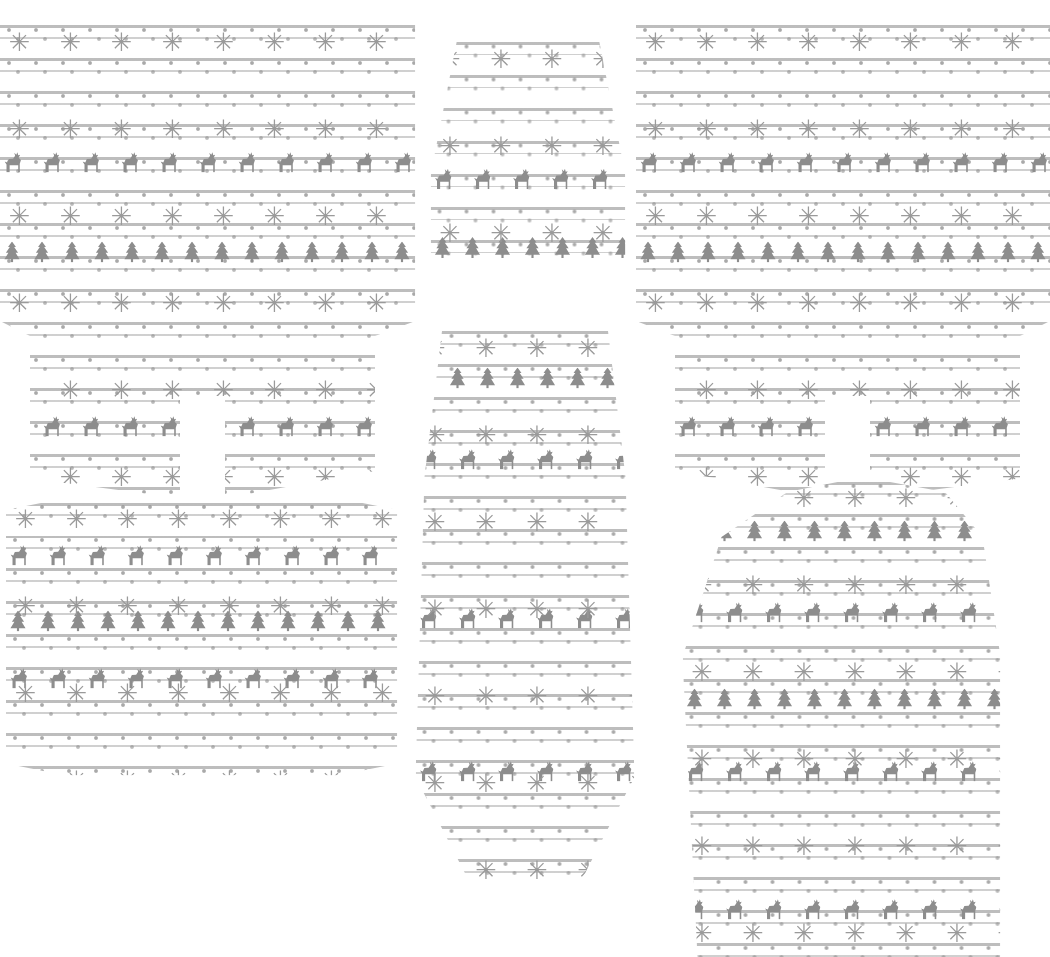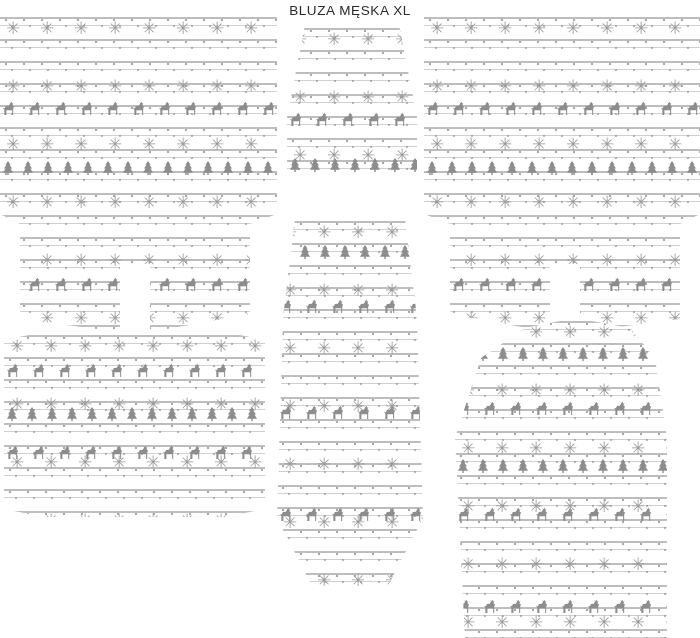--- a/index.html
+++ b/index.html
@@ -107,21 +107,20 @@
     font-size: 17px;
     line-height: 18px;
     text-align: center;
   }
 </style>
 </head>
 <body>
 
 <div id="sheet">
 
-  <div class="title">BLUZA MĘSKA XL</div>
 
   <div class="piece" id="p0" style="left:0px; top:14px; width:277px; height:318px; clip-path: polygon(0 0, 277px 0, 277px 200px, 250px 210px, 250px 300px, 150px 318px, 150px 250px, 120px 250px, 120px 318px, 20px 305px, 20px 210px, 0 200px);">
     <div class="patt">
       <div class="rowset" style="top:0;"></div>
       <div class="motif snow" style="top:0;"></div>
       <div class="deerrow" style="top:86px;height:16px;">
           <span class="deer" style="left: 2px; top: 1px; background: rgb(141, 141, 141);"></span>
           <span class="deer" style="left: 28px; top: 1px; background: rgb(141, 141, 141);"></span>
           <span class="deer" style="left: 54px; top: 1px; background: rgb(141, 141, 141);"></span>
           <span class="deer" style="left: 80px; top: 1px; background: rgb(141, 141, 141);"></span>

